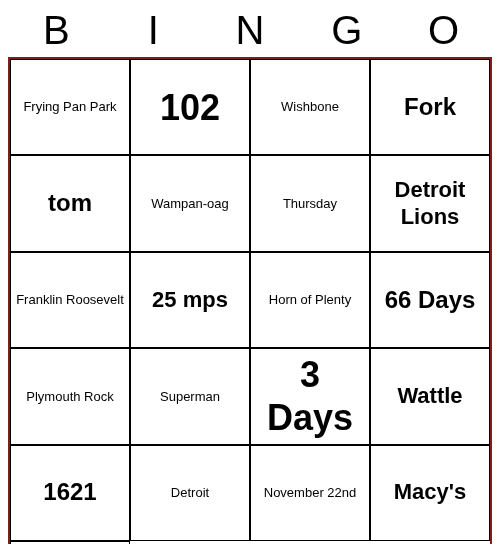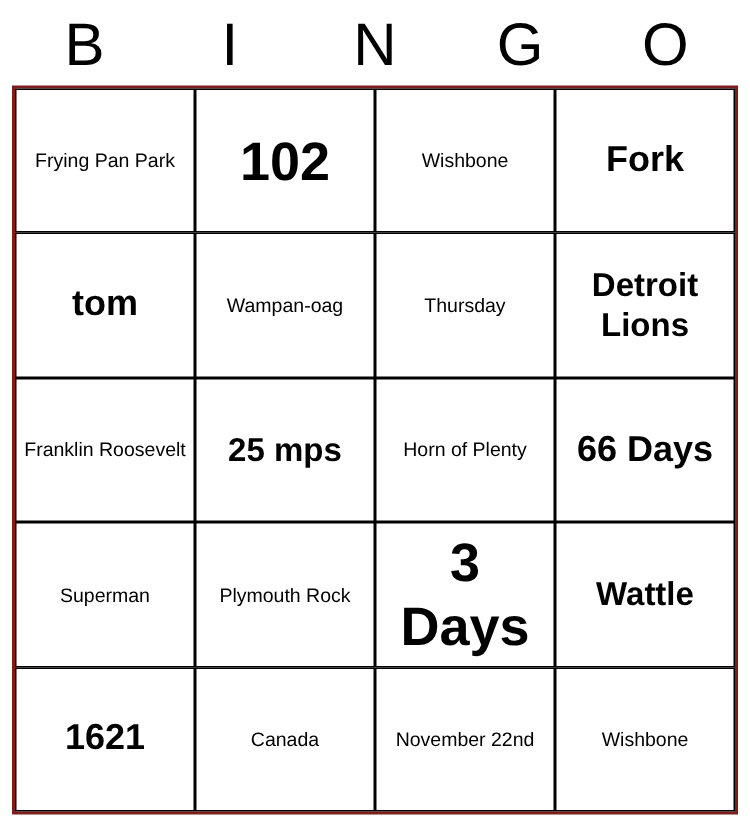--- a/index.html
+++ b/index.html
@@ -117,36 +117,39 @@
     <div class="bingo-cell">
       <span class="cell-text medium-large">25 mps</span>
     </div>
     <div class="bingo-cell">
       <span class="cell-text">Horn of Plenty</span>
     </div>
     <div class="bingo-cell">
       <span class="cell-text large">66 Days</span>
     </div>
     <div class="bingo-cell">
-      <span class="cell-text">Superman</span>
+      <span class="cell-text">Plymouth Rock</span>
     </div>
     <div class="bingo-cell">
-      <span class="cell-text">Plymouth Rock</span>
+      <span class="cell-text">Superman</span>
     </div>
     <div class="bingo-cell">
       <span class="cell-text xlarge">3 Days</span>
     </div>
     <div class="bingo-cell">
       <span class="cell-text medium-large">Wattle</span>
     </div>
     <div class="bingo-cell">
       <span class="cell-text large">1621</span>
     </div>
     <div class="bingo-cell">
-      <span class="cell-text">Canada</span>
+      <span class="cell-text">Detroit</span>
     </div>
     <div class="bingo-cell">
       <span class="cell-text">November 22nd</span>
+    </div>
+    <div class="bingo-cell">
+      <span class="cell-text medium-large">Macy's</span>
     </div>
     <div class="bingo-cell">
       <span class="cell-text">Wishbone</span>
     </div>
   </div>
 
 </body></html>

